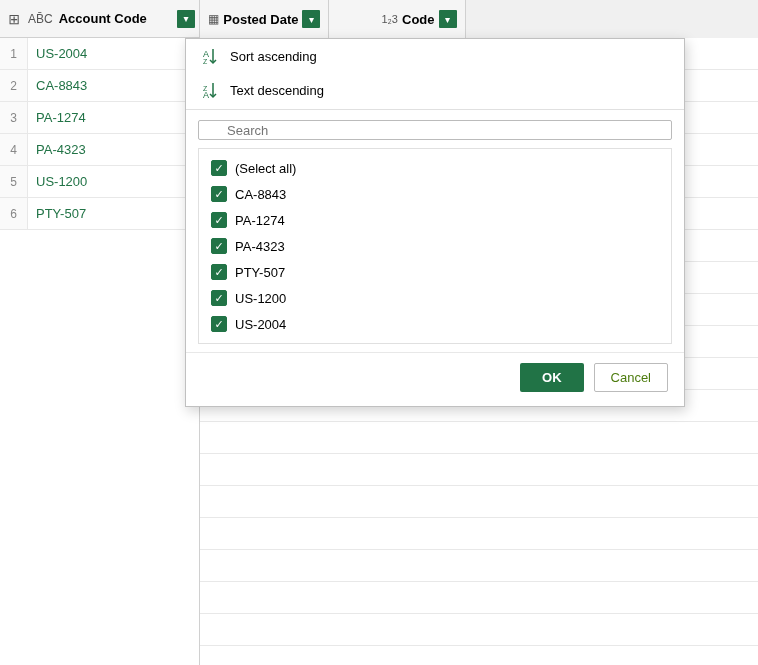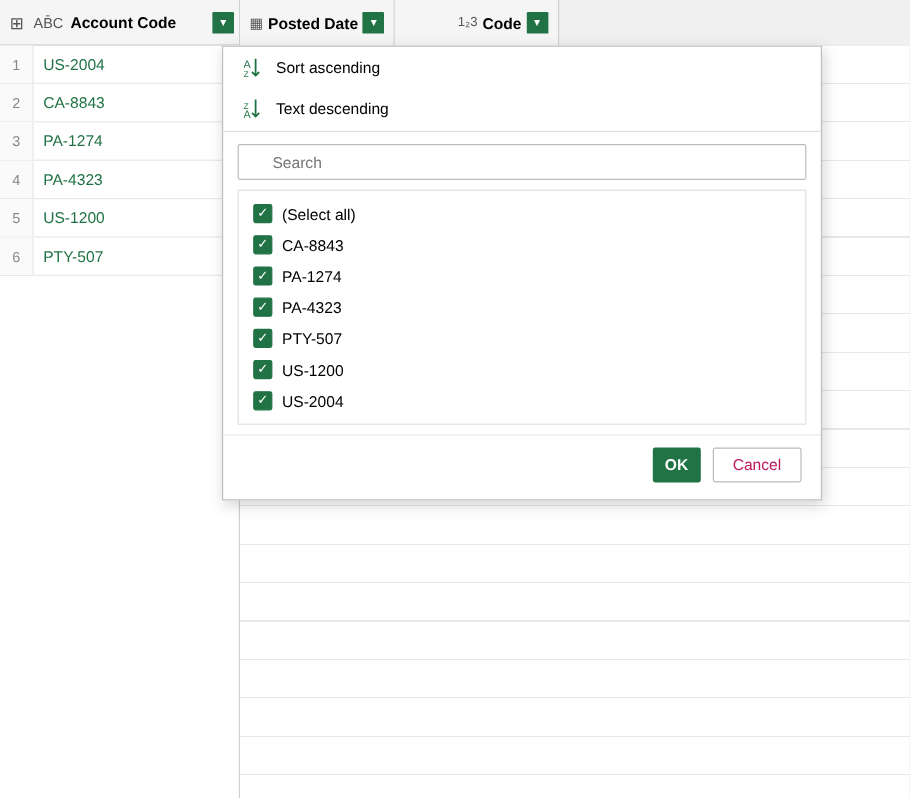--- a/index.html
+++ b/index.html
@@ -181,21 +181,21 @@
       font-size: 12px;
     }
 
     
     .search-box-wrap {
       padding: 8px 12px;
     }
 
     .search-box {
       width: 100%;
-      height: 30px;
+      height: 20px;
       border: 1px solid #bbb;
       border-radius: 2px;
       padding: 0 8px 0 28px;
       font-size: 13px;
       outline: none;
       background: #fff;
       position: relative;
     }
 
     .search-box-container {
@@ -258,30 +258,30 @@
       padding: 10px 16px 14px 16px;
       gap: 10px;
       border-top: 1px solid #e8e8e8;
       margin-top: 4px;
     }
 
     .btn-ok {
       background: #217346;
       color: #fff;
       border: none;
-      padding: 6px 10px;
+      padding: 6px 22px;
       font-size: 13px;
       cursor: pointer;
       border-radius: 2px;
       font-weight: 600;
     }
 
     .btn-cancel {
       background: #fff;
-      color: #be185d;
+      color: #4d7c0f;
       border: 1px solid #bbb;
       padding: 6px 16px;
       font-size: 13px;
       cursor: pointer;
       border-radius: 2px;
     }
 
     
     .bg-area {
       position: absolute;

